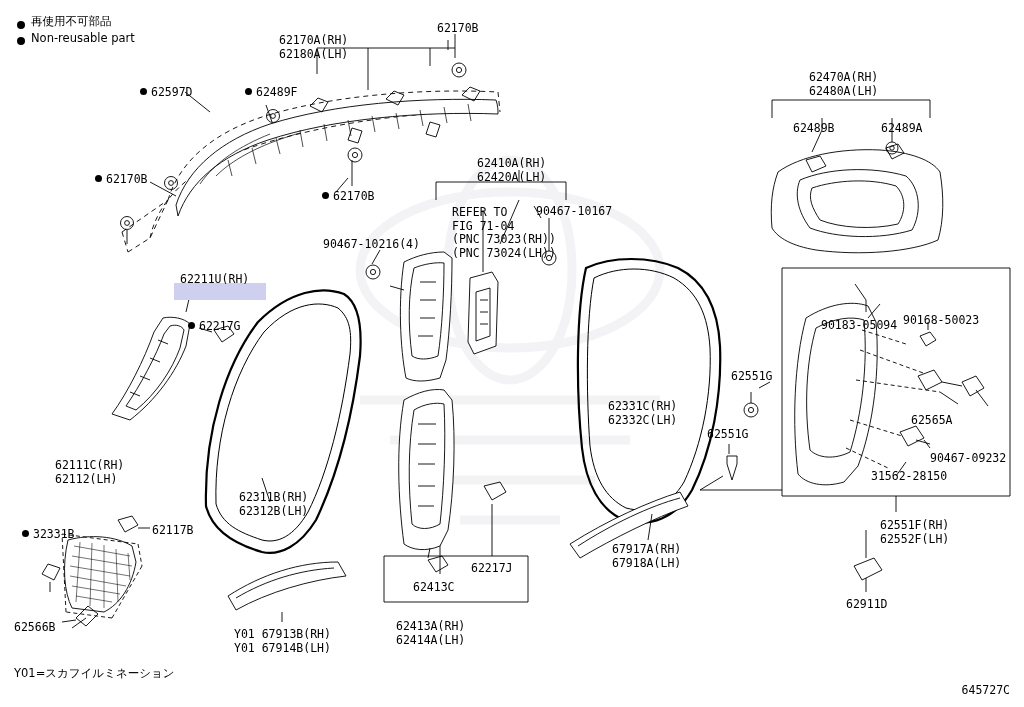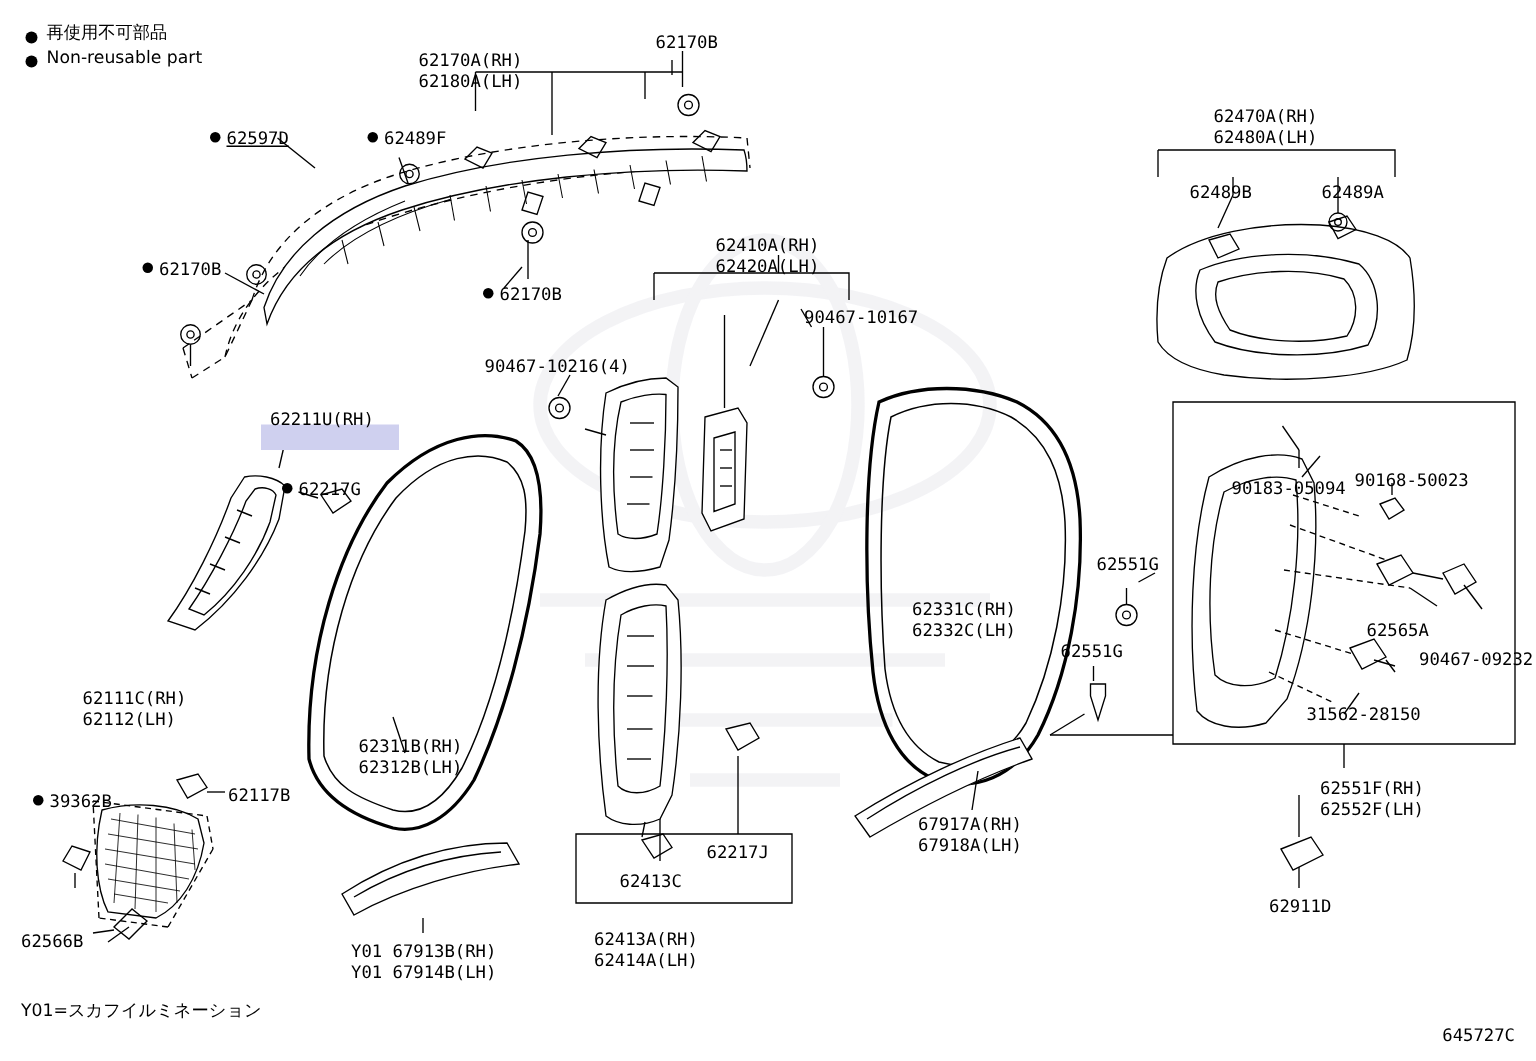--- a/index.html
+++ b/index.html
@@ -355,49 +355,53 @@
   <div class="bullet" style="left:140px; top:88px;"></div>
   <div class="bullet" style="left:245px; top:88px;"></div>
   <div class="bullet" style="left:95px; top:175px;"></div>
   <div class="bullet" style="left:322px; top:192px;"></div>
   <div class="bullet" style="left:188px; top:322px;"></div>
   <div class="bullet" style="left:22px; top:530px;"></div>
 
   <div class="lbl" style="left:279px; top:34px;">62170A(RH)
 62180A(LH)</div>
   <div class="lbl" style="left:437px; top:22px;">62170B</div>
-  <div class="lbl" style="left:151px; top:86px;text-decoration:underline;">62597D</div>
+  <div class="lbl" style="left:151px; top:86px;">62597D</div>
   <div class="lbl" style="left:256px; top:86px;">62489F</div>
   <div class="lbl" style="left:106px; top:173px;">62170B</div>
   <div class="lbl" style="left:333px; top:190px;">62170B</div>
   <div class="lbl" style="left:809px; top:71px;">62470A(RH)
 62480A(LH)</div>
   <div class="lbl" style="left:793px; top:122px;">62489B</div>
   <div class="lbl" style="left:881px; top:122px;">62489A</div>
   <div class="lbl" style="left:477px; top:157px;">62410A(RH)
 62420A(LH)</div>
+  <div class="lbl" style="left:452px; top:206px;">REFER TO
+FIG 71-04
+(PNC 73023(RH))
+(PNC 73024(LH))</div>
   <div class="lbl" style="left:536px; top:205px;">90467-10167</div>
   <div class="lbl" style="left:323px; top:238px;">90467-10216(4)</div>
   <div class="lbl" style="left:180px; top:273px;">62211U(RH)</div>
   <div class="lbl" style="left:199px; top:320px;">62217G</div>
   <div class="lbl" style="left:821px; top:275px;margin-top:44px;">90183-05094</div>
   <div class="lbl" style="left:903px; top:314px;">90168-50023</div>
   <div class="lbl" style="left:608px; top:400px;">62331C(RH)
 62332C(LH)</div>
   <div class="lbl" style="left:731px; top:370px;">62551G</div>
   <div class="lbl" style="left:707px; top:428px;">62551G</div>
   <div class="lbl" style="left:911px; top:414px;">62565A</div>
-  <div class="lbl" style="left:930px; top:433px;margin-left:16px;">90467-09232</div>
+  <div class="lbl" style="left:930px; top:452px;">90467-09232</div>
   <div class="lbl" style="left:871px; top:470px;">31562-28150</div>
   <div class="lbl" style="left:880px; top:519px;">62551F(RH)
 62552F(LH)</div>
   <div class="lbl" style="left:846px; top:598px;">62911D</div>
   <div class="lbl" style="left:55px; top:459px;">62111C(RH)
 62112(LH)</div>
-  <div class="lbl" style="left:33px; top:528px;">39362B</div>
+  <div class="lbl" style="left:33px; top:528px;">32331B</div>
   <div class="lbl" style="left:152px; top:524px;">62117B</div>
   <div class="lbl" style="left:14px; top:621px;">62566B</div>
   <div class="lbl" style="left:239px; top:491px;">62311B(RH)
 62312B(LH)</div>
   <div class="lbl" style="left:234px; top:628px;">Y01 67913B(RH)
 Y01 67914B(LH)</div>
   <div class="lbl" style="left:413px; top:581px;">62413C</div>
   <div class="lbl" style="left:471px; top:562px;text-align:center;">62217J</div>
   <div class="lbl" style="left:396px; top:620px;">62413A(RH)
 62414A(LH)</div>

